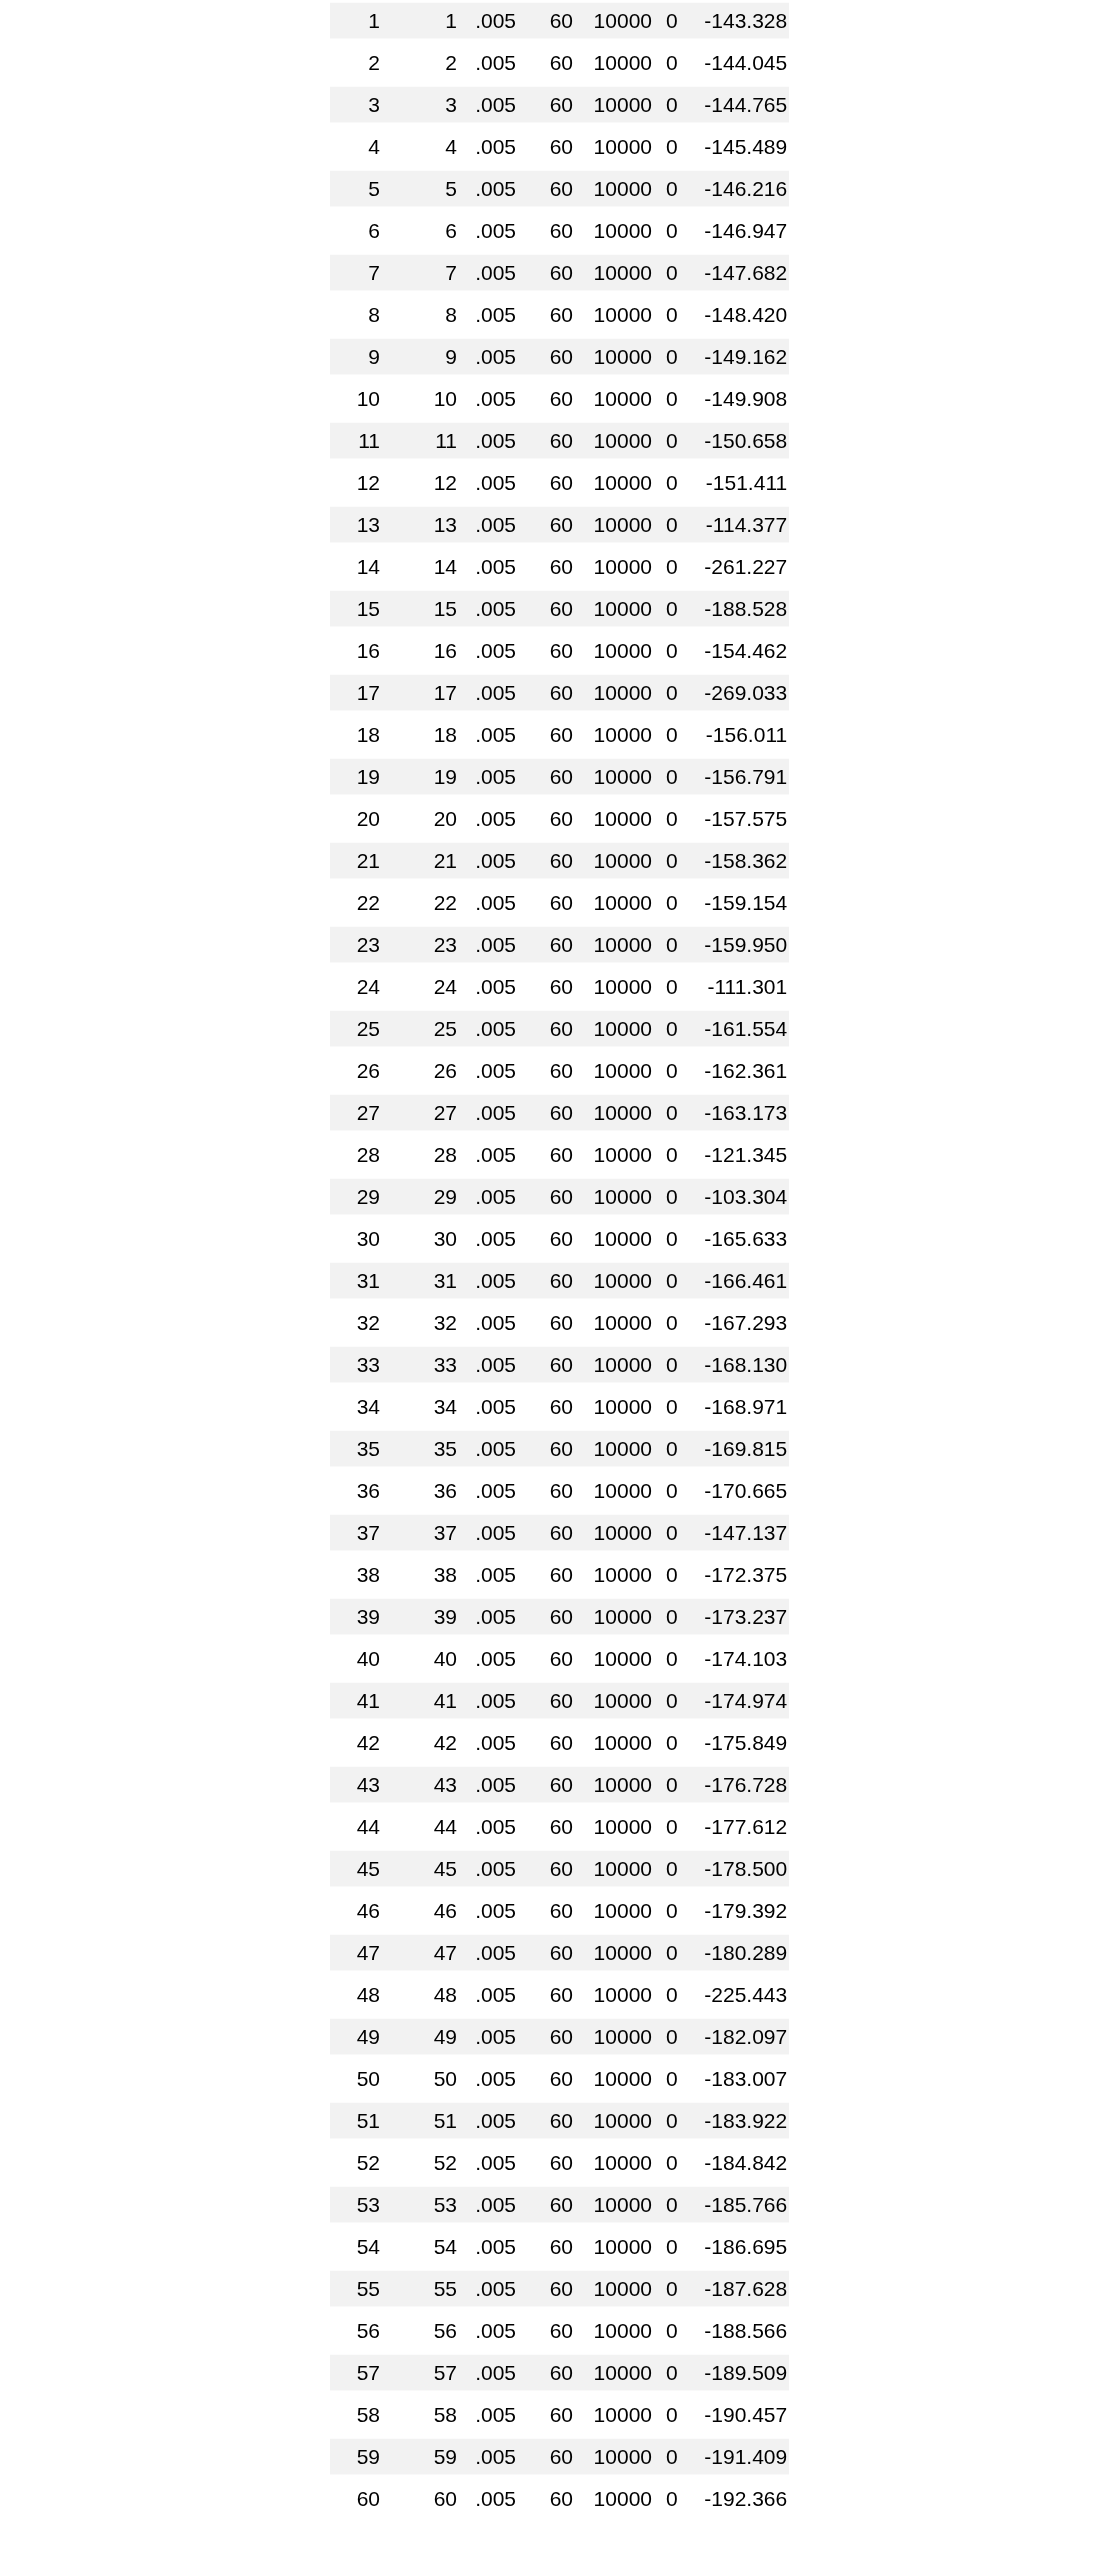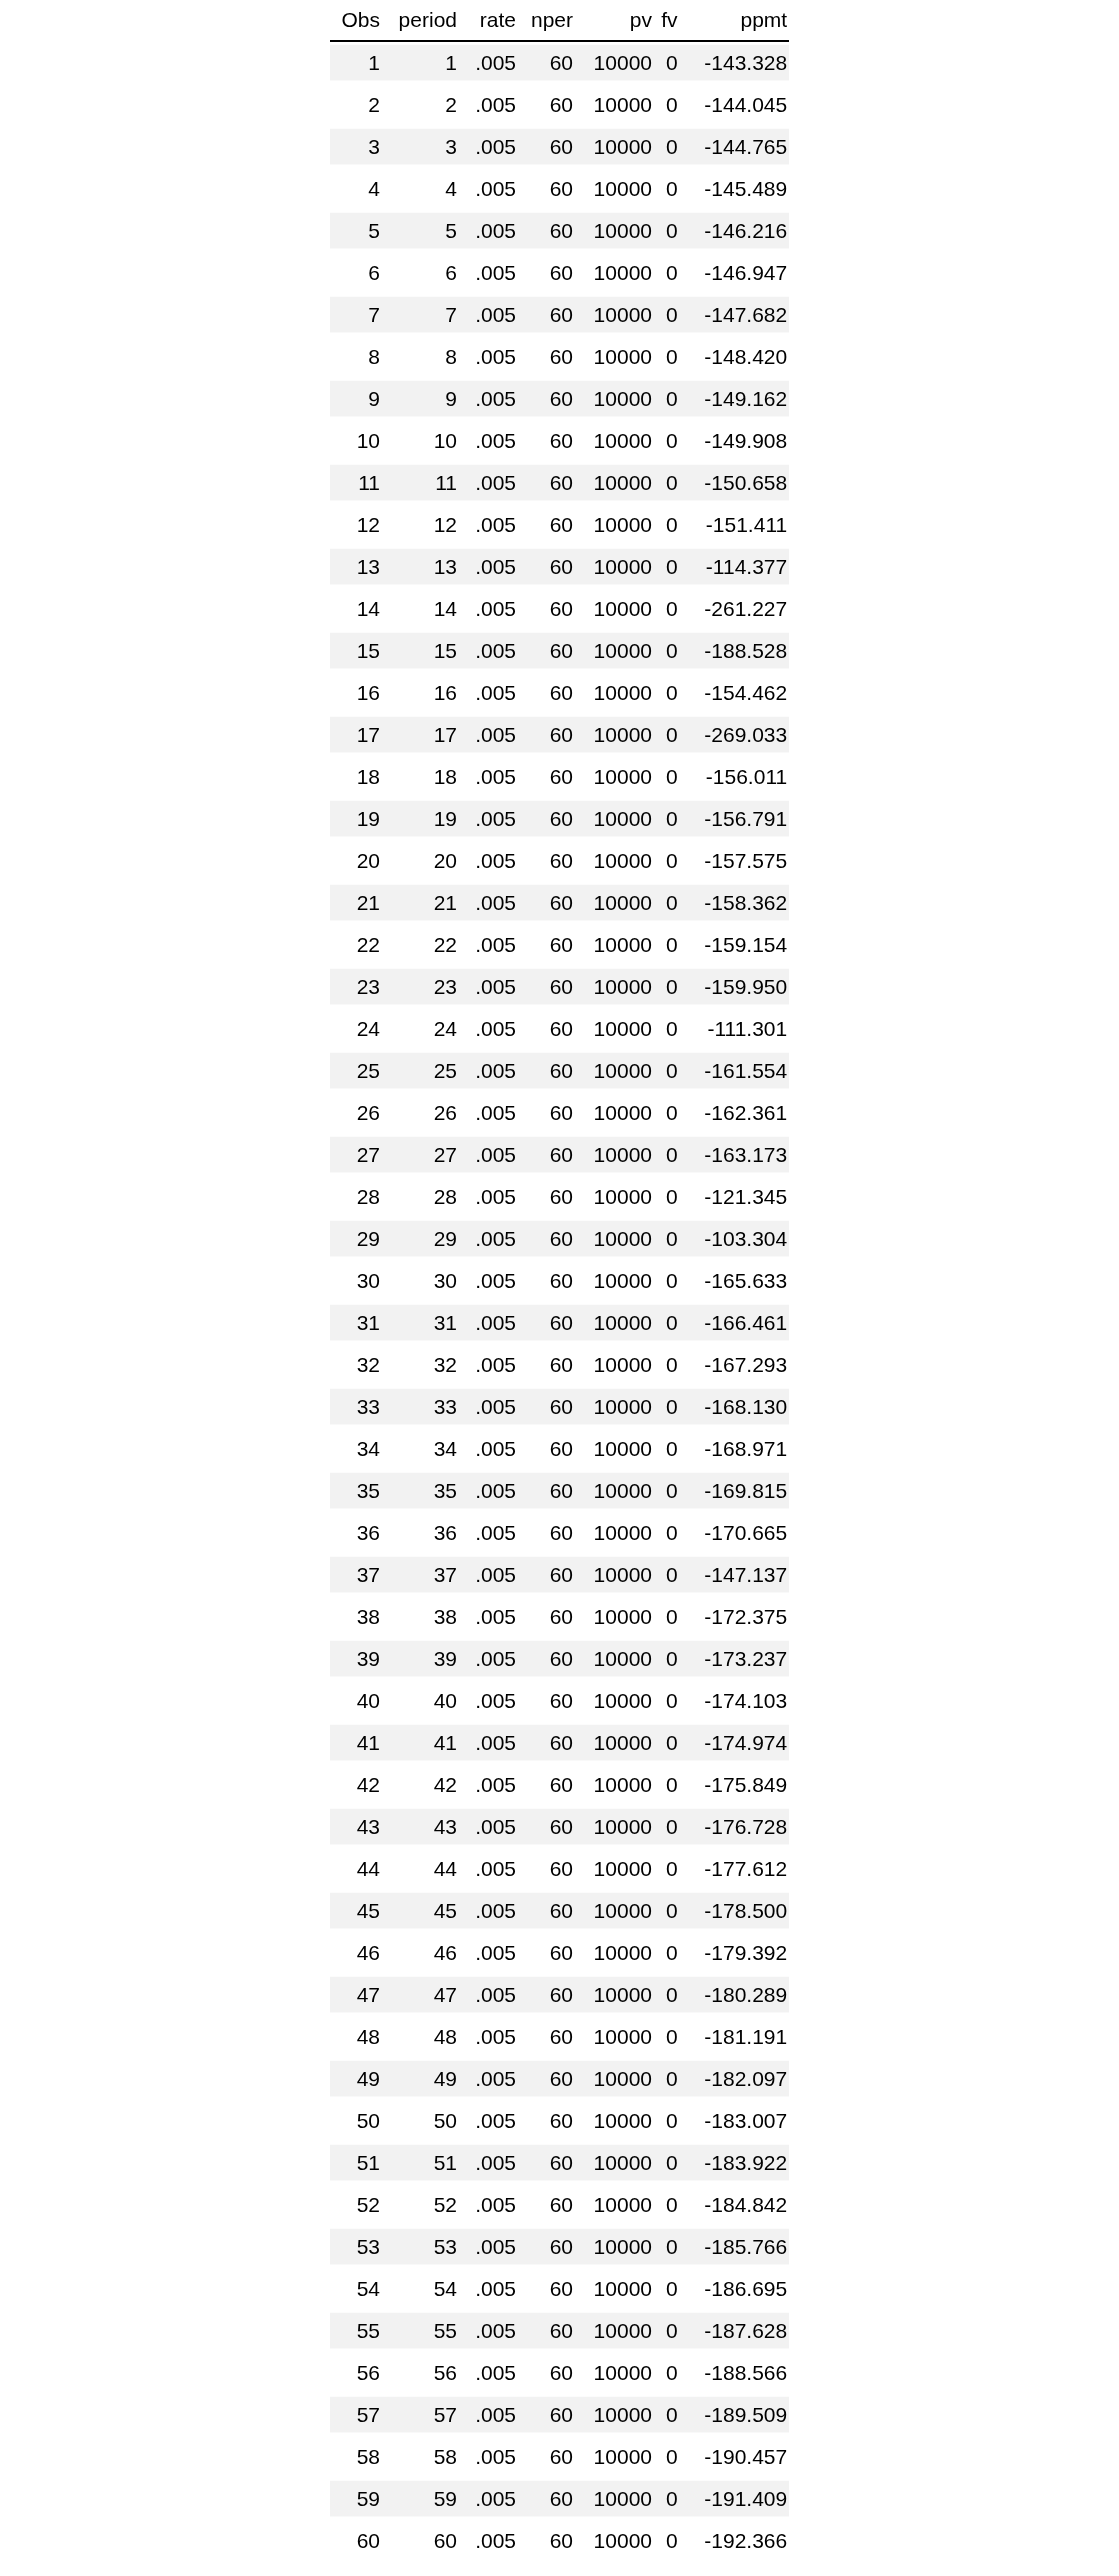--- a/index.html
+++ b/index.html
@@ -58,29 +58,20 @@
   .c2 { width: 59px; }
   .c3 { width: 57px; }
   .c4 { width: 79px; }
   .c5 { width: 25.6px; }
   .c6 { width: 111px; padding-right: 1.4px; }
 </style>
 </head>
 <body style="--stripe-color: #f2f2f2; --rule-color: #000000; --text-color: #000000;">
 
 <div class="listing">
-  <div class="header-row">
-      <span class="hcell c0">Obs</span>
-      <span class="hcell c1">period</span>
-      <span class="hcell c2">rate</span>
-      <span class="hcell c3">nper</span>
-      <span class="hcell c4">pv</span>
-      <span class="hcell c5">fv</span>
-      <span class="hcell c6">ppmt</span>
-    </div>
   <div class="body-rows">
       <div class="row odd">
         <span class="cell c0">1</span>
         <span class="cell c1">1</span>
         <span class="cell c2">.005</span>
         <span class="cell c3">60</span>
         <span class="cell c4">10000</span>
         <span class="cell c5">0</span>
         <span class="cell c6">-143.328</span>
       </div>
@@ -498,21 +489,21 @@
         <span class="cell c5">0</span>
         <span class="cell c6">-180.289</span>
       </div>
       <div class="row even">
         <span class="cell c0">48</span>
         <span class="cell c1">48</span>
         <span class="cell c2">.005</span>
         <span class="cell c3">60</span>
         <span class="cell c4">10000</span>
         <span class="cell c5">0</span>
-        <span class="cell c6">-181.191</span>
+        <span class="cell c6">-225.443</span>
       </div>
       <div class="row odd">
         <span class="cell c0">49</span>
         <span class="cell c1">49</span>
         <span class="cell c2">.005</span>
         <span class="cell c3">60</span>
         <span class="cell c4">10000</span>
         <span class="cell c5">0</span>
         <span class="cell c6">-182.097</span>
       </div>

